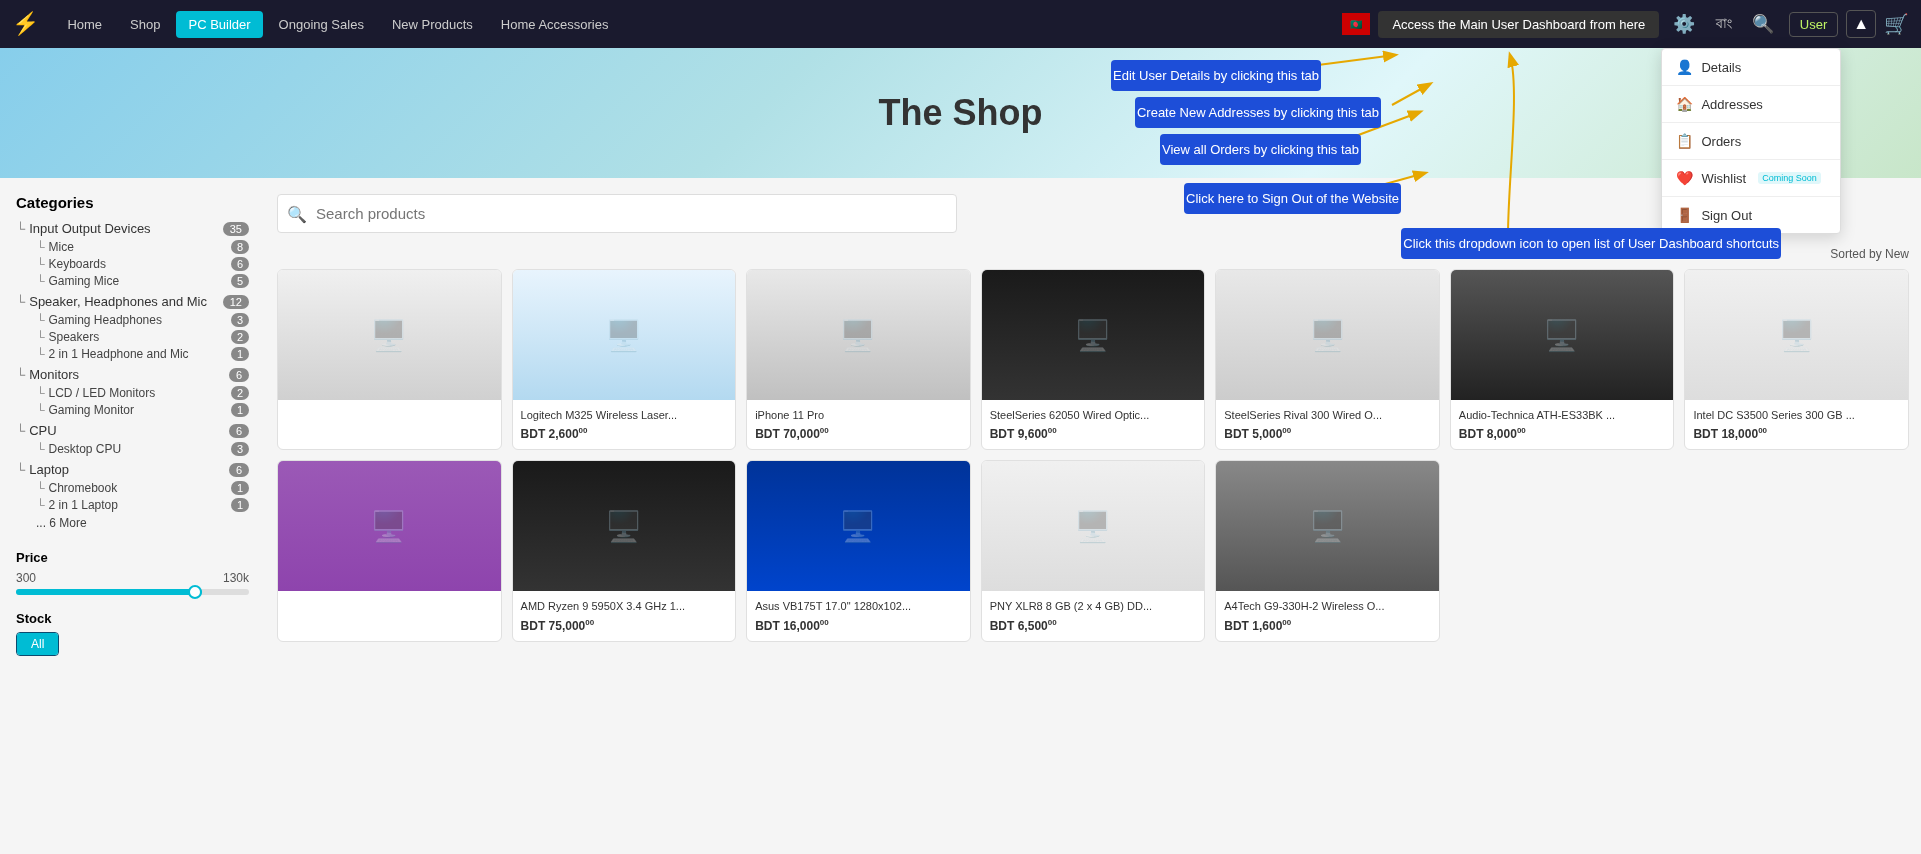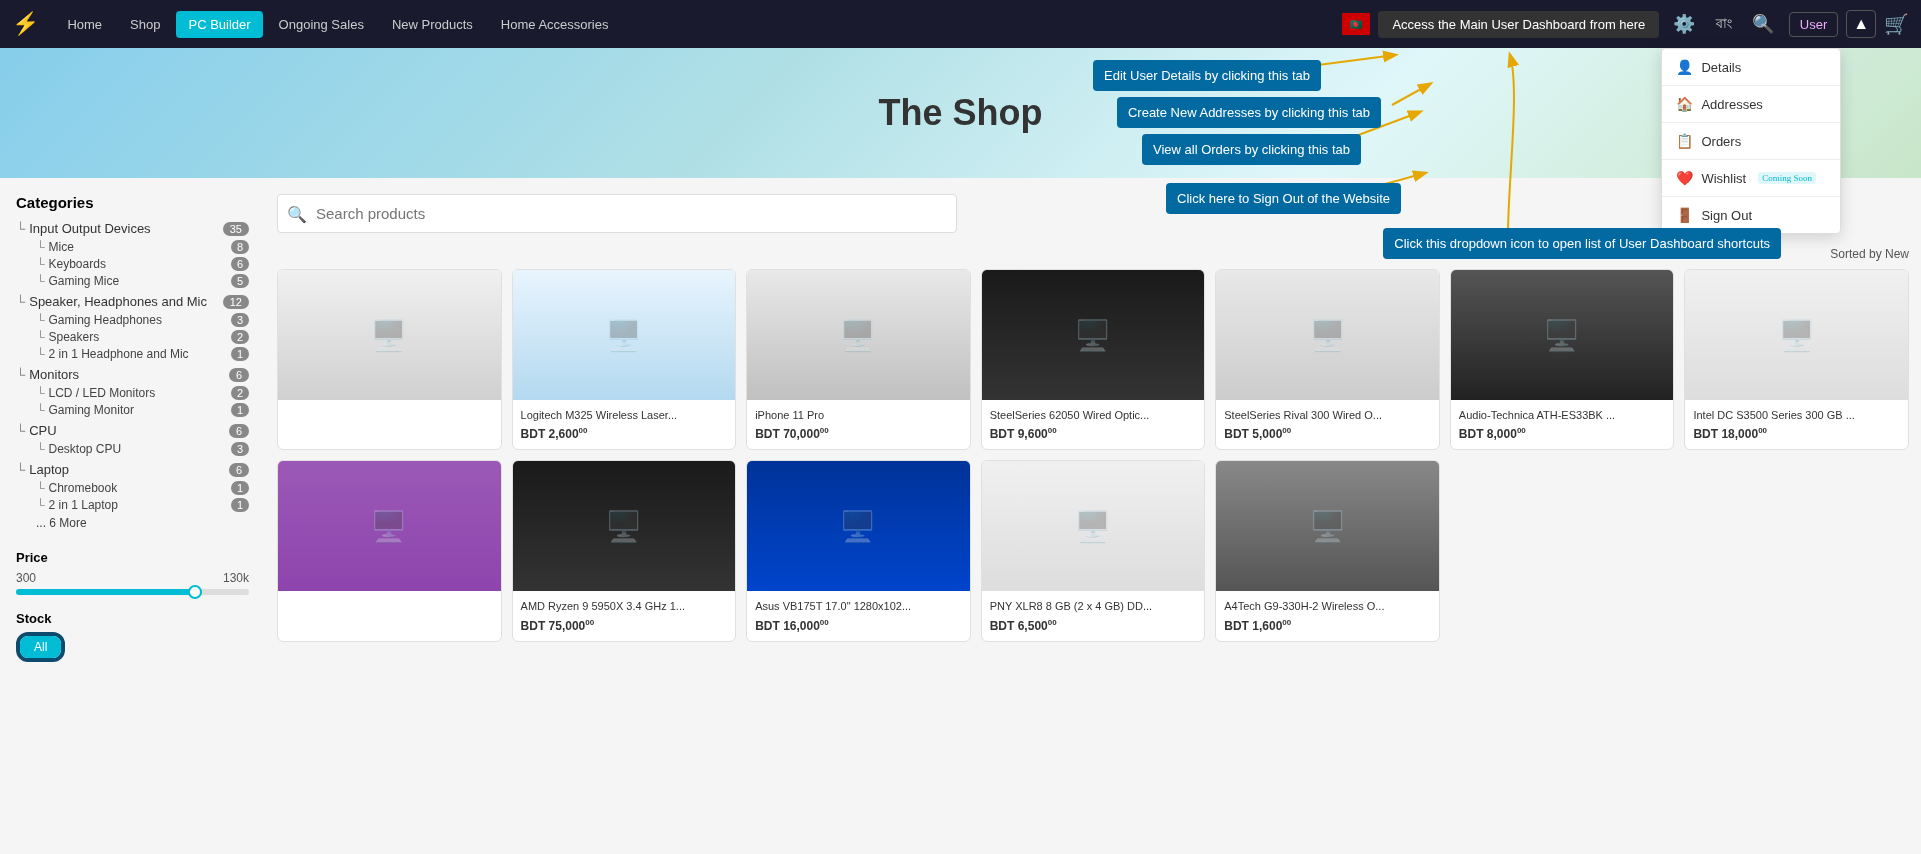--- a/index.html
+++ b/index.html
@@ -17,21 +17,21 @@
     .navbar-right {
       margin-left: auto; display: flex; align-items: center; gap: 8px;
     }
     .access-label {
       background: #333; color: #fff; font-size: 13px; padding: 6px 14px; border-radius: 4px; white-space: nowrap;
     }
     .nav-icon-btn {
       color: #ccc; cursor: pointer; font-size: 18px; padding: 4px 6px;
     }
     .user-btn {
-      color: #f0abfc; background: transparent; border: 1px solid #555; padding: 4px 10px; border-radius: 4px; cursor: pointer; font-size: 13px;
+      color: #bef264; background: transparent; border: 1px solid #555; padding: 4px 10px; border-radius: 4px; cursor: pointer; font-size: 13px;
     }
     .dropdown-arrow-btn {
       color: #fff; cursor: pointer; font-size: 16px; padding: 4px 6px; border: 1px solid #555; border-radius: 4px;
     }
     .cart-icon { color: #ccc; font-size: 20px; cursor: pointer; }
 
     
     .hero {
       background: linear-gradient(135deg, #87CEEB 0%, #b0e0e6 40%, #e0f7fa 70%, #c8e6c9 100%);
       height: 130px; display: flex; align-items: center; justify-content: center; position: relative;
@@ -54,21 +54,21 @@
 
     .price-section { margin-top: 20px; }
     .price-label { font-weight: bold; margin-bottom: 6px; font-size: 13px; }
     .price-range-display { display: flex; justify-content: space-between; font-size: 12px; color: #555; margin-bottom: 4px; }
     .slider-track { position: relative; height: 6px; background: #ddd; border-radius: 3px; margin: 4px 0; }
     .slider-fill { position: absolute; left: 0; width: 80%; height: 100%; background: #00bcd4; border-radius: 3px; }
     .slider-thumb { position: absolute; right: 20%; top: 50%; transform: translateY(-50%); width: 14px; height: 14px; background: #fff; border: 2px solid #00bcd4; border-radius: 50%; }
 
     .stock-section { margin-top: 16px; }
     .stock-label { font-weight: bold; margin-bottom: 6px; font-size: 13px; }
-    .stock-toggle { display: flex; border: 4px solid #0c4a6e; border-radius: 12px; overflow: hidden; width: fit-content; align-items: flex-end; }
+    .stock-toggle { display: flex; border: 1px solid #0c4a6e; border-radius: 4px; overflow: hidden; width: fit-content; align-items: flex-end; }
     .stock-btn { padding: 4px 14px; font-size: 12px; cursor: pointer; background: #fff; }
     .stock-btn.active { background: #00bcd4; color: #fff; }
 
     
     .product-area { flex: 1; padding: 0 12px; }
     .search-bar-container { margin-bottom: 14px; position: relative; }
     .search-bar {
       width: 100%; max-width: 680px; padding: 10px 14px 10px 38px; border: 1px solid #ddd; border-radius: 4px; font-size: 15px; background: #fff;
     }
     .search-icon-pos { position: absolute; left: 10px; top: 50%; transform: translateY(-50%); color: #888; font-size: 16px; }
@@ -87,25 +87,25 @@
 
     
     .dropdown-menu {
       position: absolute; right: 80px; top: 48px; background: #fff; border: 1px solid #ddd; border-radius: 4px; box-shadow: 0 4px 16px rgba(0,0,0,0.15); width: 180px; z-index: 200;
     }
     .dropdown-item {
       display: flex; align-items: center; gap: 8px; padding: 10px 14px; font-size: 13px; cursor: pointer; color: #333;
     }
     .dropdown-item .di-icon { font-size: 14px; color: #555; }
     .dropdown-divider { border-top: 1px solid #eee; }
-    .coming-soon-badge { font-size: 9px; color: #00bcd4; background: #e0f7fa; border-radius: 3px; padding: 1px 4px; margin-left: 4px; font-family: Liberation Serif, serif; }
+    .coming-soon-badge { font-size: 9px; color: #00bcd4; background: #e0f7fa; border-radius: 3px; padding: 1px 4px; margin-left: 4px; }
 
     
     .tooltip-box {
-      position: absolute; background: #0369a1; color: #fff; padding: 8px 11px; border-radius: 4px; font-size: 13px; white-space: nowrap; z-index: 300; pointer-events: none;
+      position: absolute; background: #1d4ed8; color: #fff; padding: 8px 2px; border-radius: 4px; font-size: 13px; white-space: nowrap; z-index: 300; pointer-events: none;
     }
     .tb-edit { top: 60px; right: 600px; }
     .tb-addr { top: 97px; right: 540px; }
     .tb-orders { top: 134px; right: 560px; }
     .tb-signout { top: 183px; right: 520px; }
     .tb-dropdown { top: 228px; right: 140px; }
 
     
     .arrow-overlay {
       position: absolute; top: 0; left: 0; width: 100%; height: 300px; pointer-events: none; z-index: 250;

